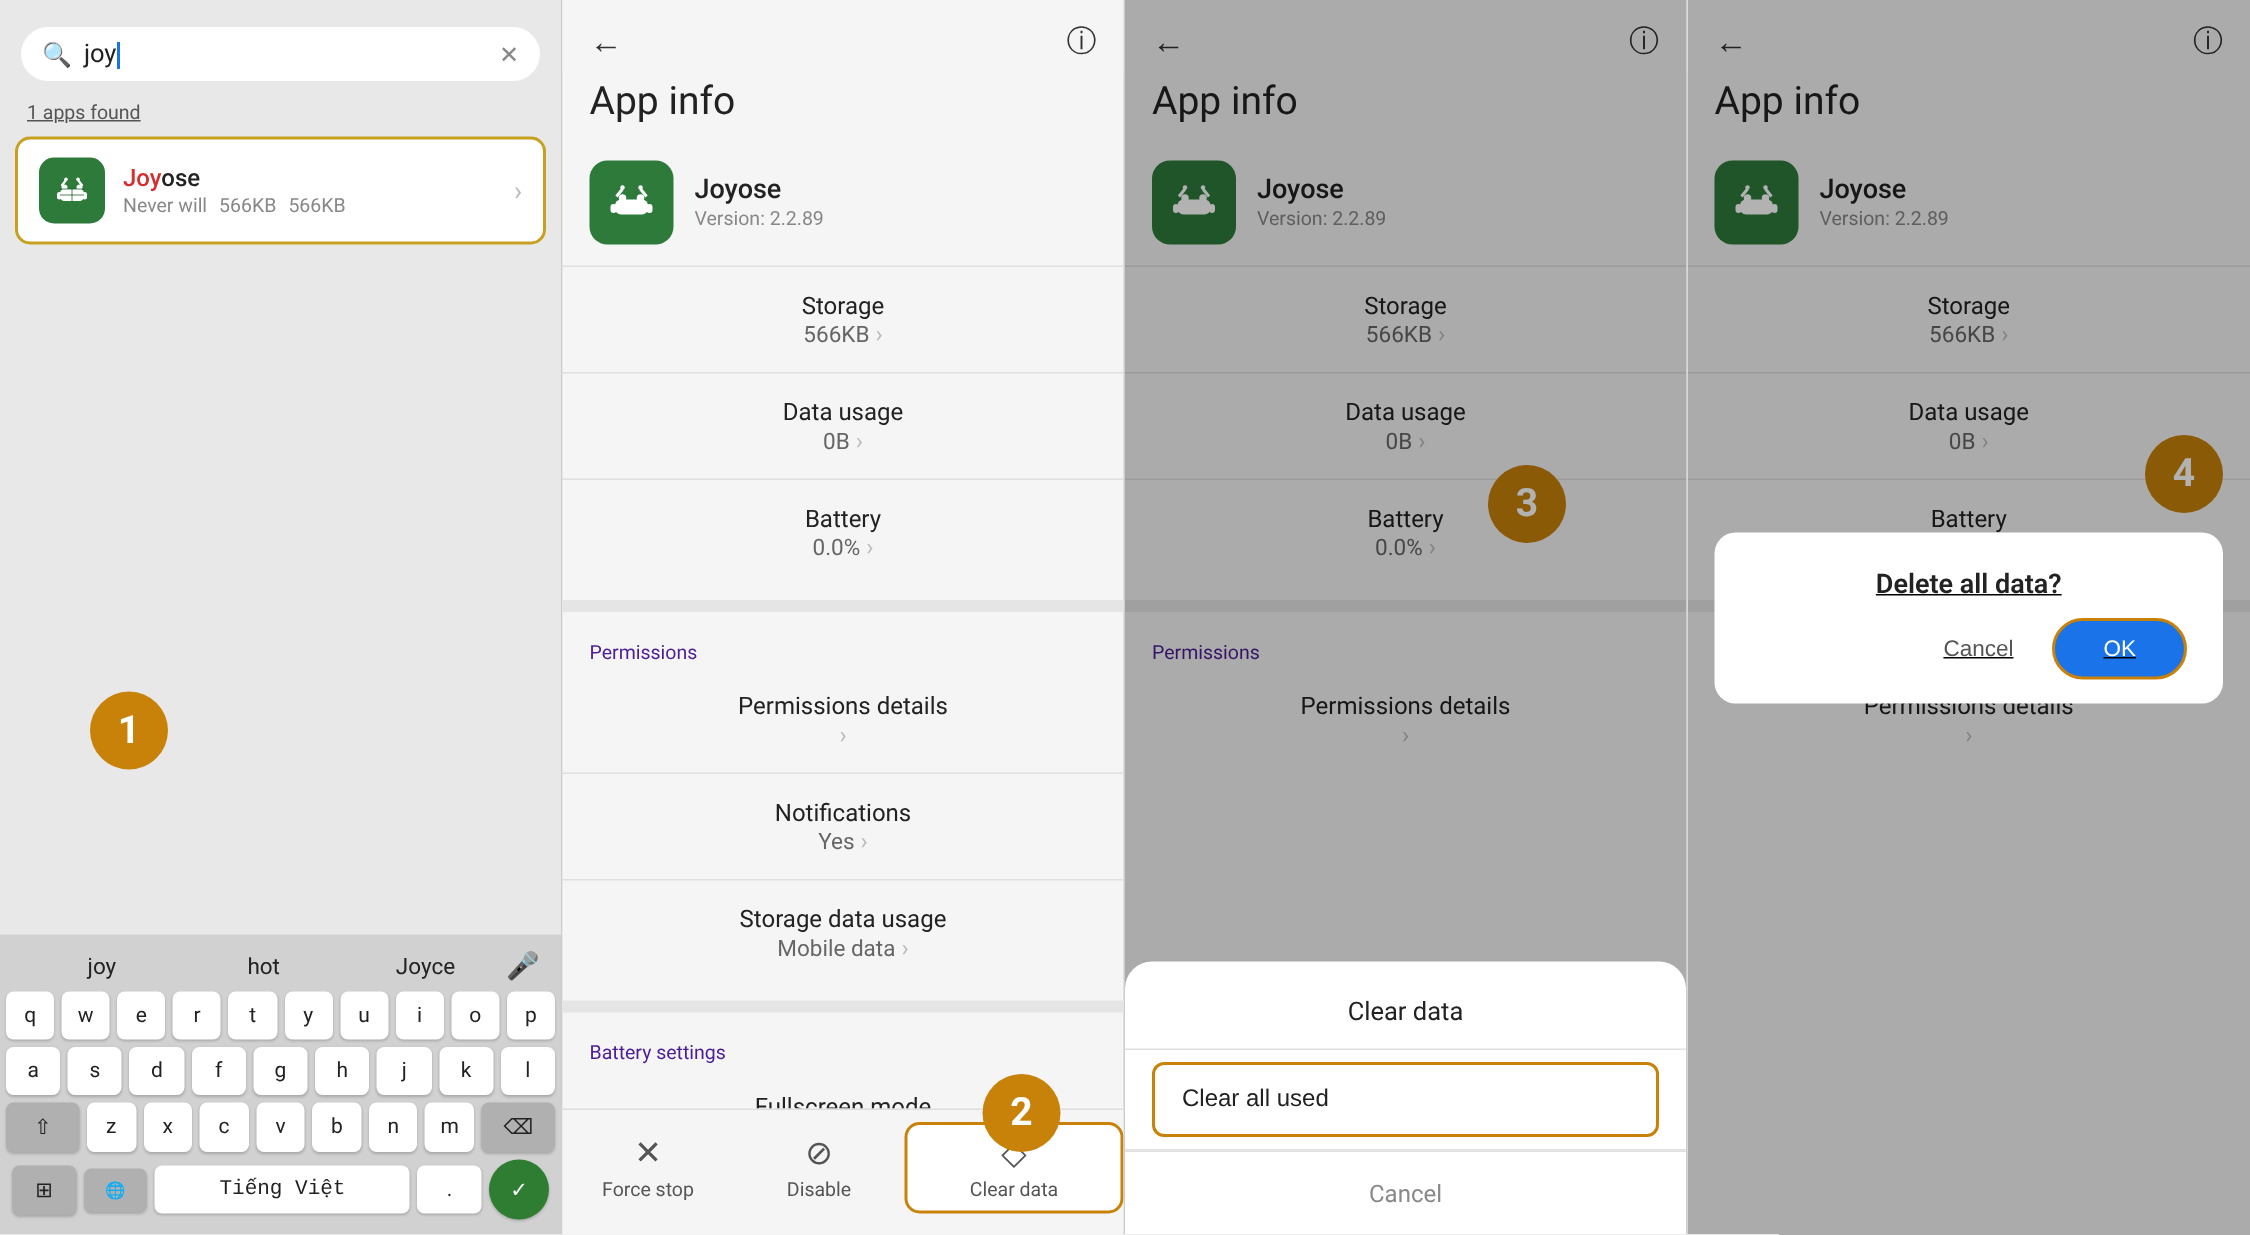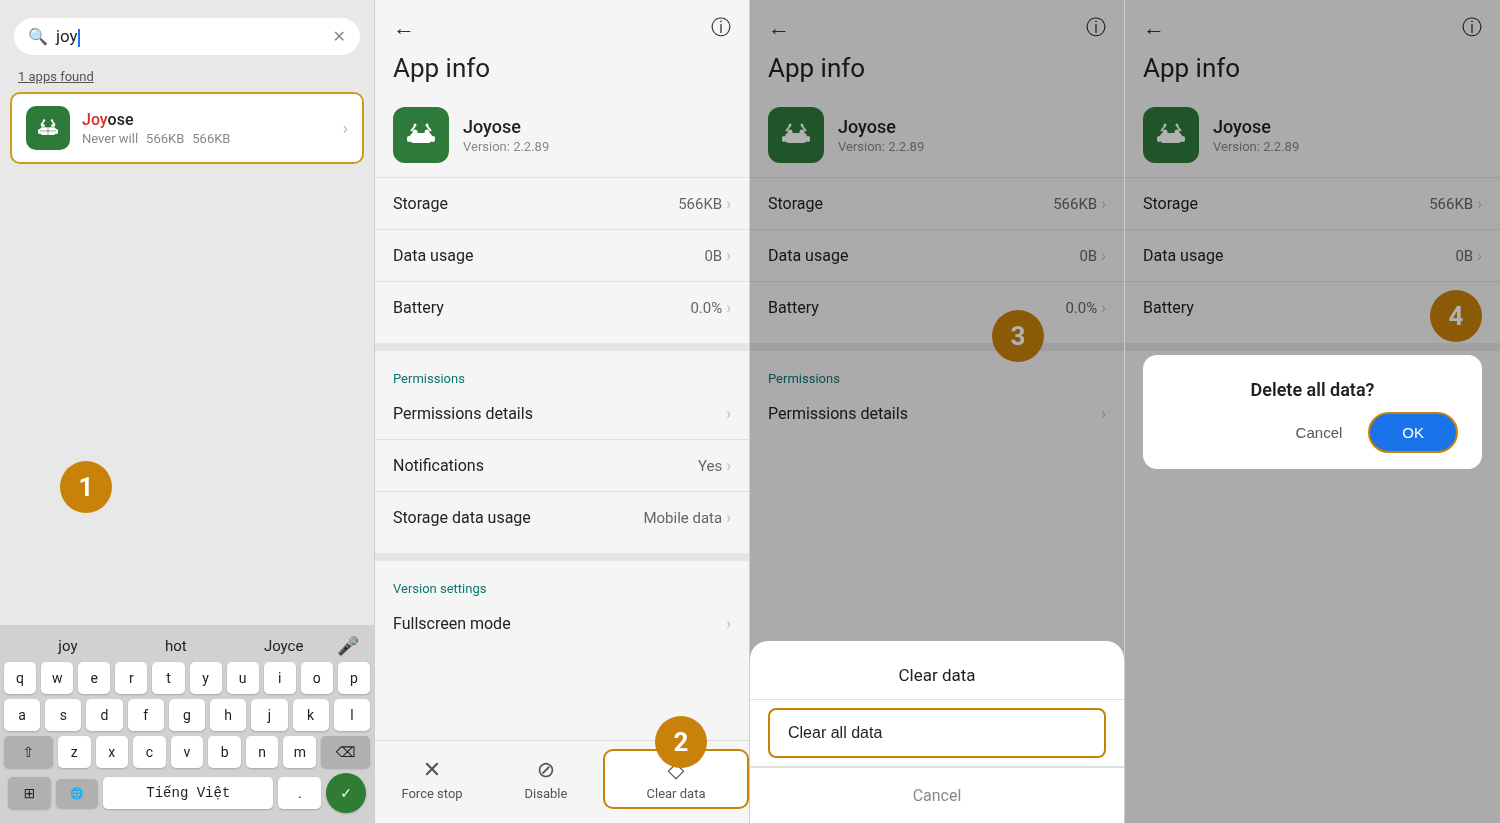--- a/index.html
+++ b/index.html
@@ -233,37 +233,38 @@
     .app-info-detail { }
     .app-info-name { font-size: 18px; font-weight: 500; color: #222; }
     .app-info-version { font-size: 13px; color: #888; margin-top: 2px; text-align: center; }
 
     .divider { height: 1px; background: #e0e0e0; margin: 0 0; }
     .divider-thick { height: 8px; background: #e5e5e5; margin: 10px 0; }
 
     .info-row {
       display: flex;
       align-items: center;
-      justify-content: space-between;
+      justify-content: flex-end;
       padding: 16px 18px;
       cursor: pointer;
+      flex-direction: column;
     }
     .info-row-label { font-size: 16px; color: #222; }
     .info-row-value {
       display: flex;
       align-items: center;
       gap: 4px;
       font-size: 15px;
       color: #666;
     }
     .info-row-chevron { color: #bbb; font-size: 16px; }
 
     .section-label {
       font-size: 13px;
-      color: #0f766e;
+      color: #4c1d95;
       padding: 10px 27px 2px 18px;
     }
 
     
     .action-bar {
       position: absolute;
       bottom: 0;
       left: 0;
       right: 0;
       display: flex;
@@ -341,20 +342,21 @@
 
     
     .alert-overlay {
       position: absolute;
       inset: 0;
       background: rgba(0,0,0,0.3);
       display: flex;
       align-items: center;
       justify-content: flex-start;
       z-index: 20;
+      text-decoration: underline;
     }
     .alert-box {
       background: #fff;
       border-radius: 14px;
       padding: 24px 24px 16px 24px;
       margin: 0 18px;
       width: calc(100% - 36px);
     }
     .alert-title {
       font-size: 18px;
@@ -571,21 +573,21 @@
   <div class="divider"></div>
   <div class="info-row">
     <span class="info-row-label">Storage data usage</span>
     <span class="info-row-value">
       <span>Mobile data</span>
       <span class="info-row-chevron">›</span>
     </span>
   </div>
 
   <div class="divider-thick"></div>
-  <div class="section-label">Version settings</div>
+  <div class="section-label">Battery settings</div>
   <div class="info-row">
     <span class="info-row-label">Fullscreen mode</span>
     <span class="info-row-chevron">›</span>
   </div>
 
   <div class="action-bar">
     <div class="action-btn">
       <span class="action-btn-icon">✕</span>
       <span class="action-btn-label">Force stop</span>
     </div>
@@ -660,21 +662,21 @@
   <div class="section-label">Permissions</div>
   <div class="info-row">
     <span class="info-row-label">Permissions details</span>
     <span class="info-row-chevron">›</span>
   </div>
 
   <div class="overlay-backdrop">
     <div class="bottom-sheet">
       <div class="sheet-title">Clear data</div>
       <div class="sheet-divider"></div>
-      <button class="sheet-btn sheet-btn-highlighted">Clear all data</button>
+      <button class="sheet-btn sheet-btn-highlighted">Clear all used</button>
       <div class="sheet-divider"></div>
       <div class="sheet-divider"></div>
       <div class="sheet-cancel">Cancel</div>
     </div>
   </div>
 
   <div class="step-badge step-3">3</div>
 </div>
 
 <div class="app-info-panel" style="position:relative;">

